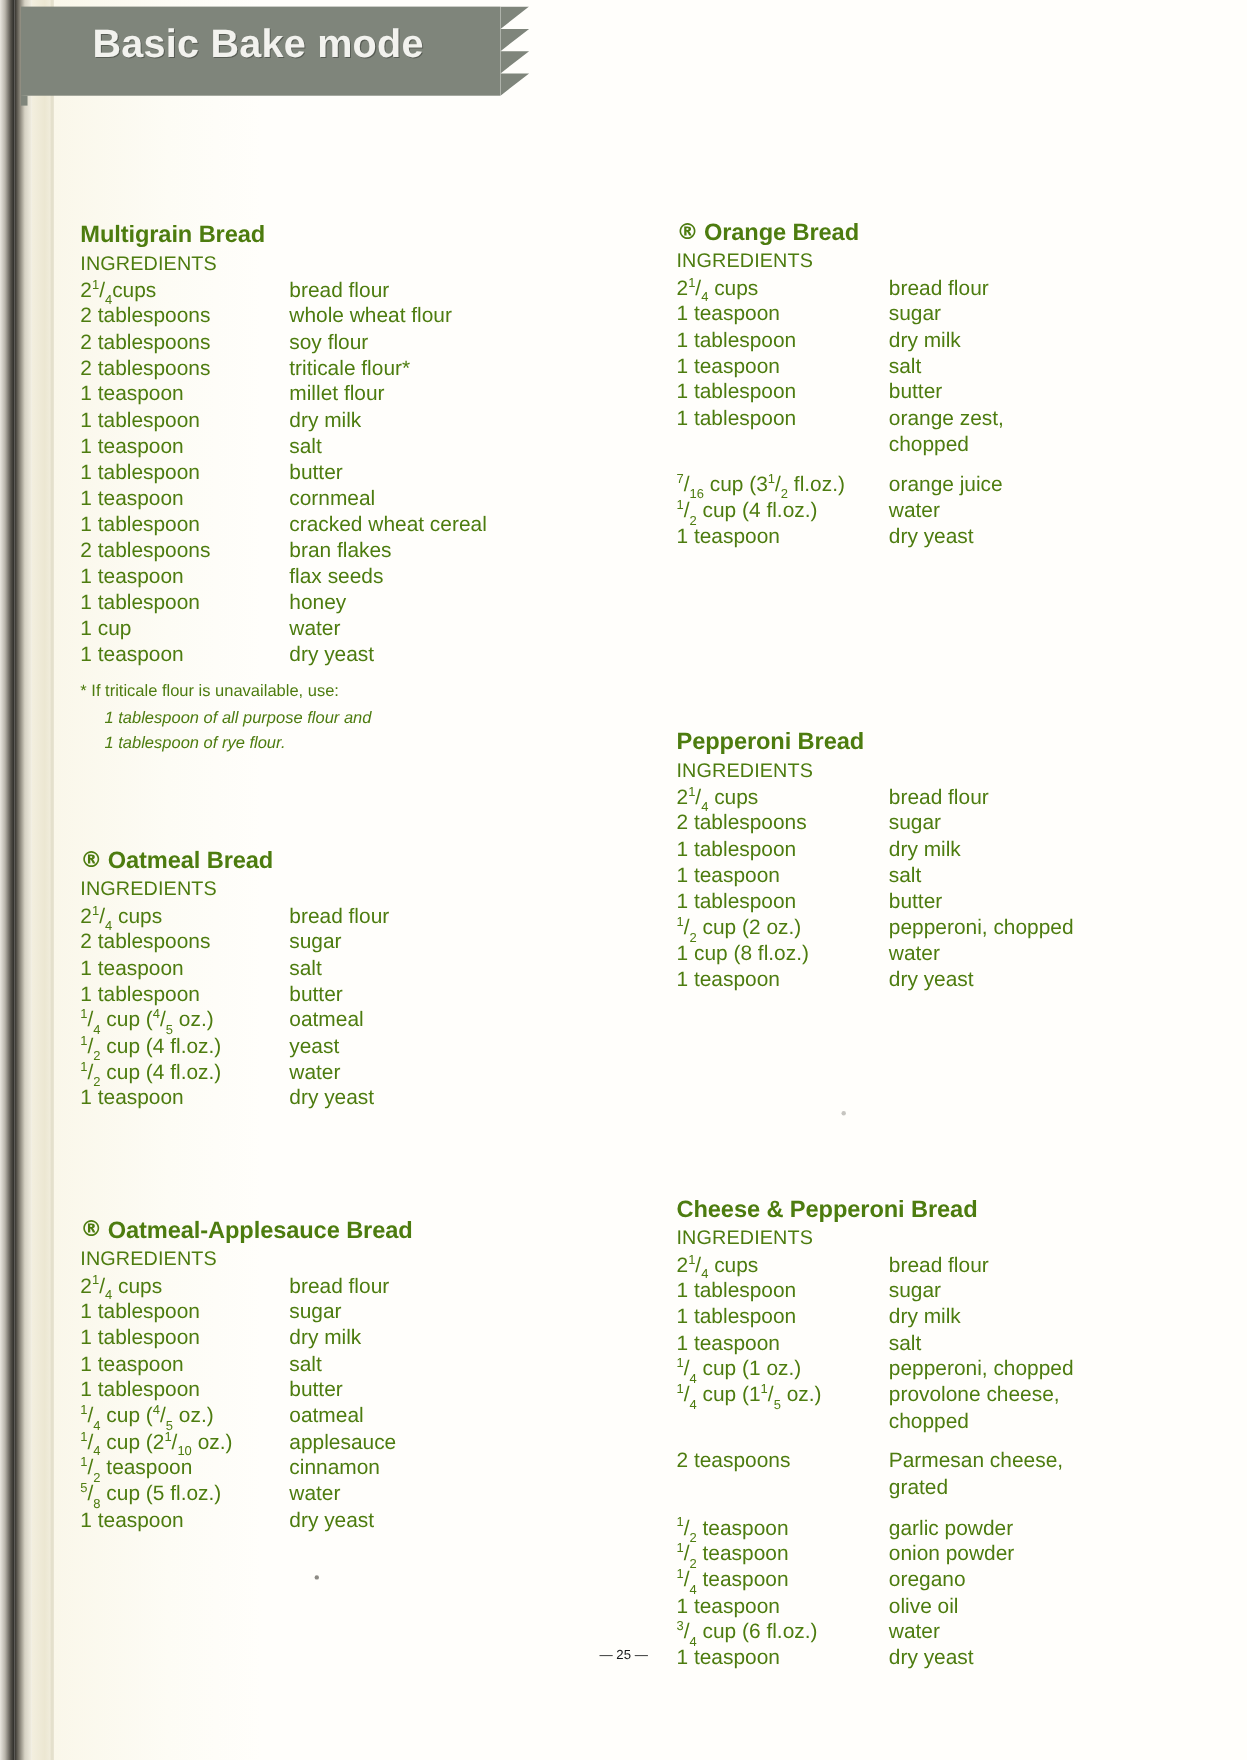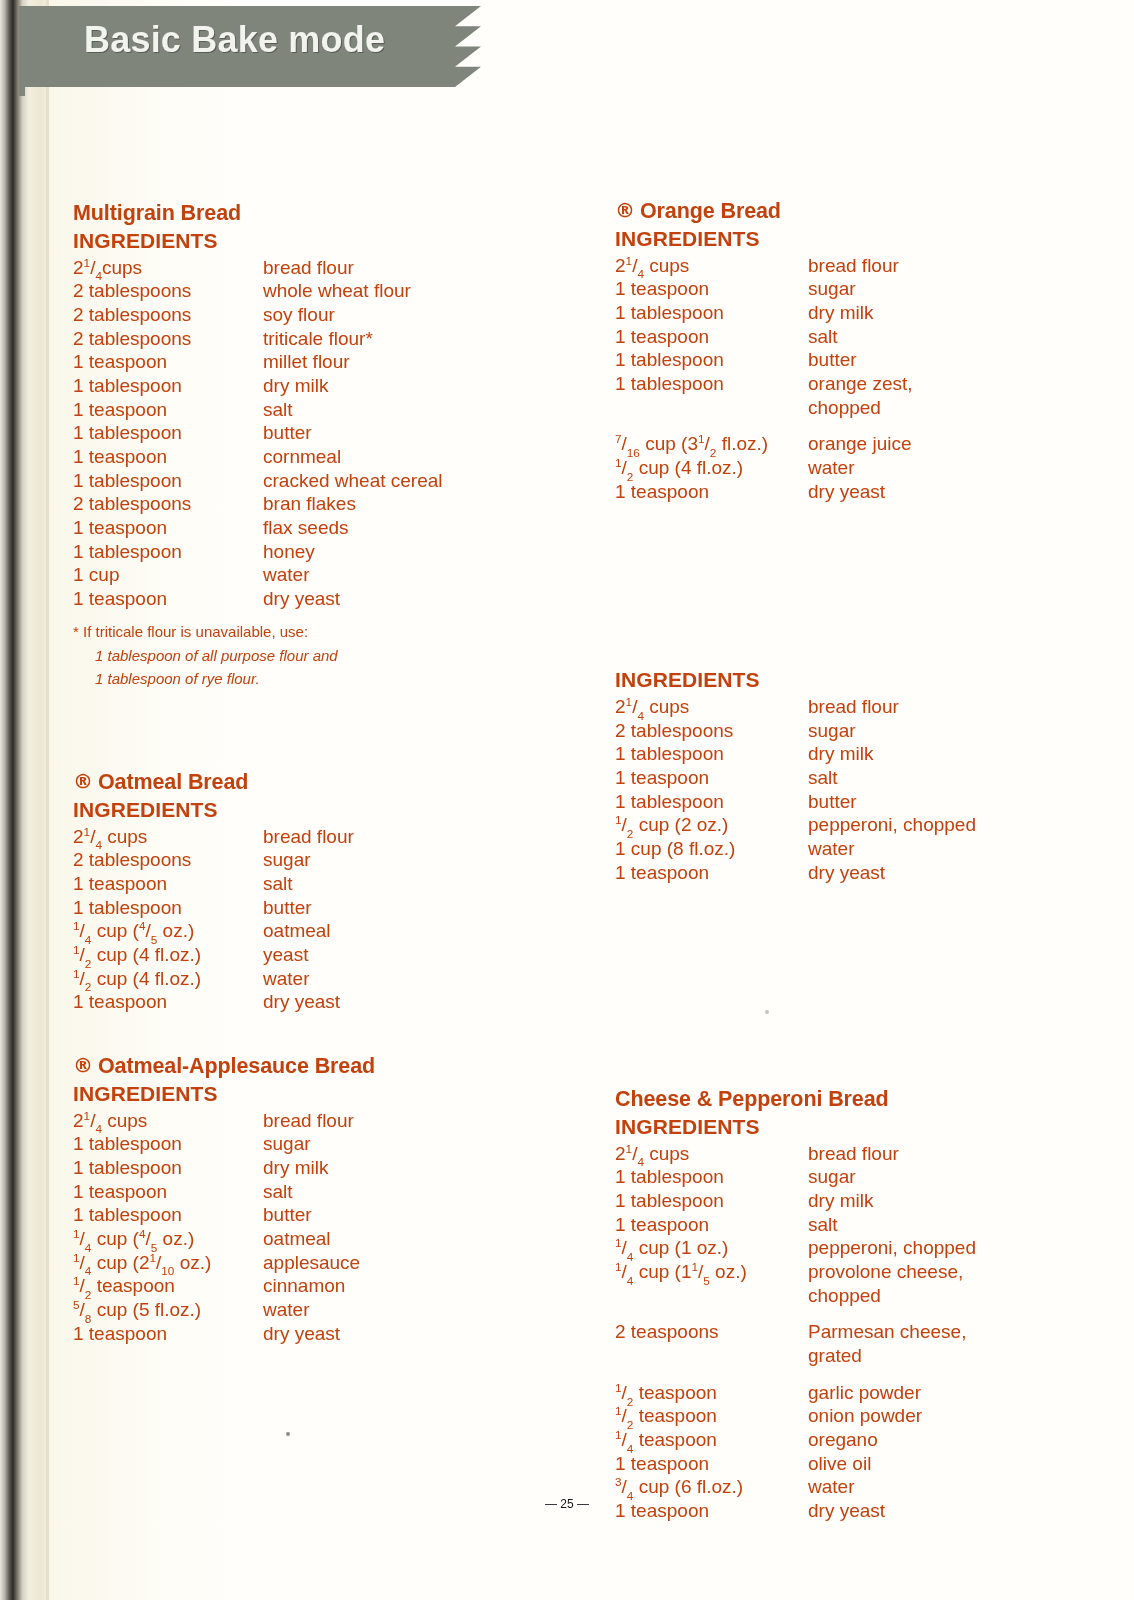--- a/index.html
+++ b/index.html
@@ -83,43 +83,43 @@
     left: 19px;
     top: 87px;
     width: 6px;
     height: 9px;
     background: #7f857b;
   }
 
   
   .recipe {
     position: absolute;
-    color: #c2410c;
+    color: #4d7c0f;
   }
   .recipe-title {
     font-size: 21.5px;
     font-weight: bold;
     letter-spacing: -0.1px;
     white-space: nowrap;
     margin: 0;
     line-height: 1.0;
   }
   .reg-mark {
     display: inline-block;
     font-size: 20px;
     font-weight: bold;
     line-height: 1;
     position: relative;
     top: -1px;
     margin-right: 5px;
     font-family: "DejaVu Sans", sans-serif;
   }
   .ingredients-label {
-    font-size: 21px;
-    font-weight: bold;
+    font-size: 18px;
+    font-weight: normal;
     letter-spacing: 0.1px;
     margin: 5px 0 0 0;
     line-height: 1.0;
   }
   .ing-list {
     margin: 5px 0 0 0;
     padding: 0;
     list-style: none;
   }
   .ing-row {
@@ -324,21 +324,21 @@
           <span class="ing-amt frac"><sup>1</sup>/<sub>2</sub> cup (4 fl.oz.)</span>
           <span class="ing-name">water</span>
         </li>
         <li class="ing-row">
           <span class="ing-amt frac">1 teaspoon</span>
           <span class="ing-name">dry yeast</span>
         </li>
       </ul>
   </div>
 
-  <div class="recipe col-left" id="r-oatmeal-applesauce" style="left:73px; top:1056px; width:470px;">
+  <div class="recipe col-left" id="r-oatmeal-applesauce" style="left:73px; top:1108px; width:470px;">
     <h2 class="recipe-title">
       <span class="reg-mark">®</span><span class="title-text">Oatmeal-Applesauce Bread</span>
     </h2>
     <div class="ingredients-label">INGREDIENTS</div>
     <ul class="ing-list">
         <li class="ing-row">
           <span class="ing-amt frac">2<sup>1</sup>/<sub>4</sub> cups</span>
           <span class="ing-name">bread flour</span>
         </li>
         <li class="ing-row">
@@ -420,20 +420,23 @@
           <span class="ing-name">water</span>
         </li>
         <li class="ing-row">
           <span class="ing-amt frac">1 teaspoon</span>
           <span class="ing-name">dry yeast</span>
         </li>
       </ul>
   </div>
 
   <div class="recipe col-right" id="r-pepperoni" style="left:615px; top:664px; width:450px;">
+    <h2 class="recipe-title">
+      <span class="title-text">Pepperoni Bread</span>
+    </h2>
     <div class="ingredients-label">INGREDIENTS</div>
     <ul class="ing-list">
         <li class="ing-row">
           <span class="ing-amt frac">2<sup>1</sup>/<sub>4</sub> cups</span>
           <span class="ing-name">bread flour</span>
         </li>
         <li class="ing-row">
           <span class="ing-amt frac">2 tablespoons</span>
           <span class="ing-name">sugar</span>
         </li>

